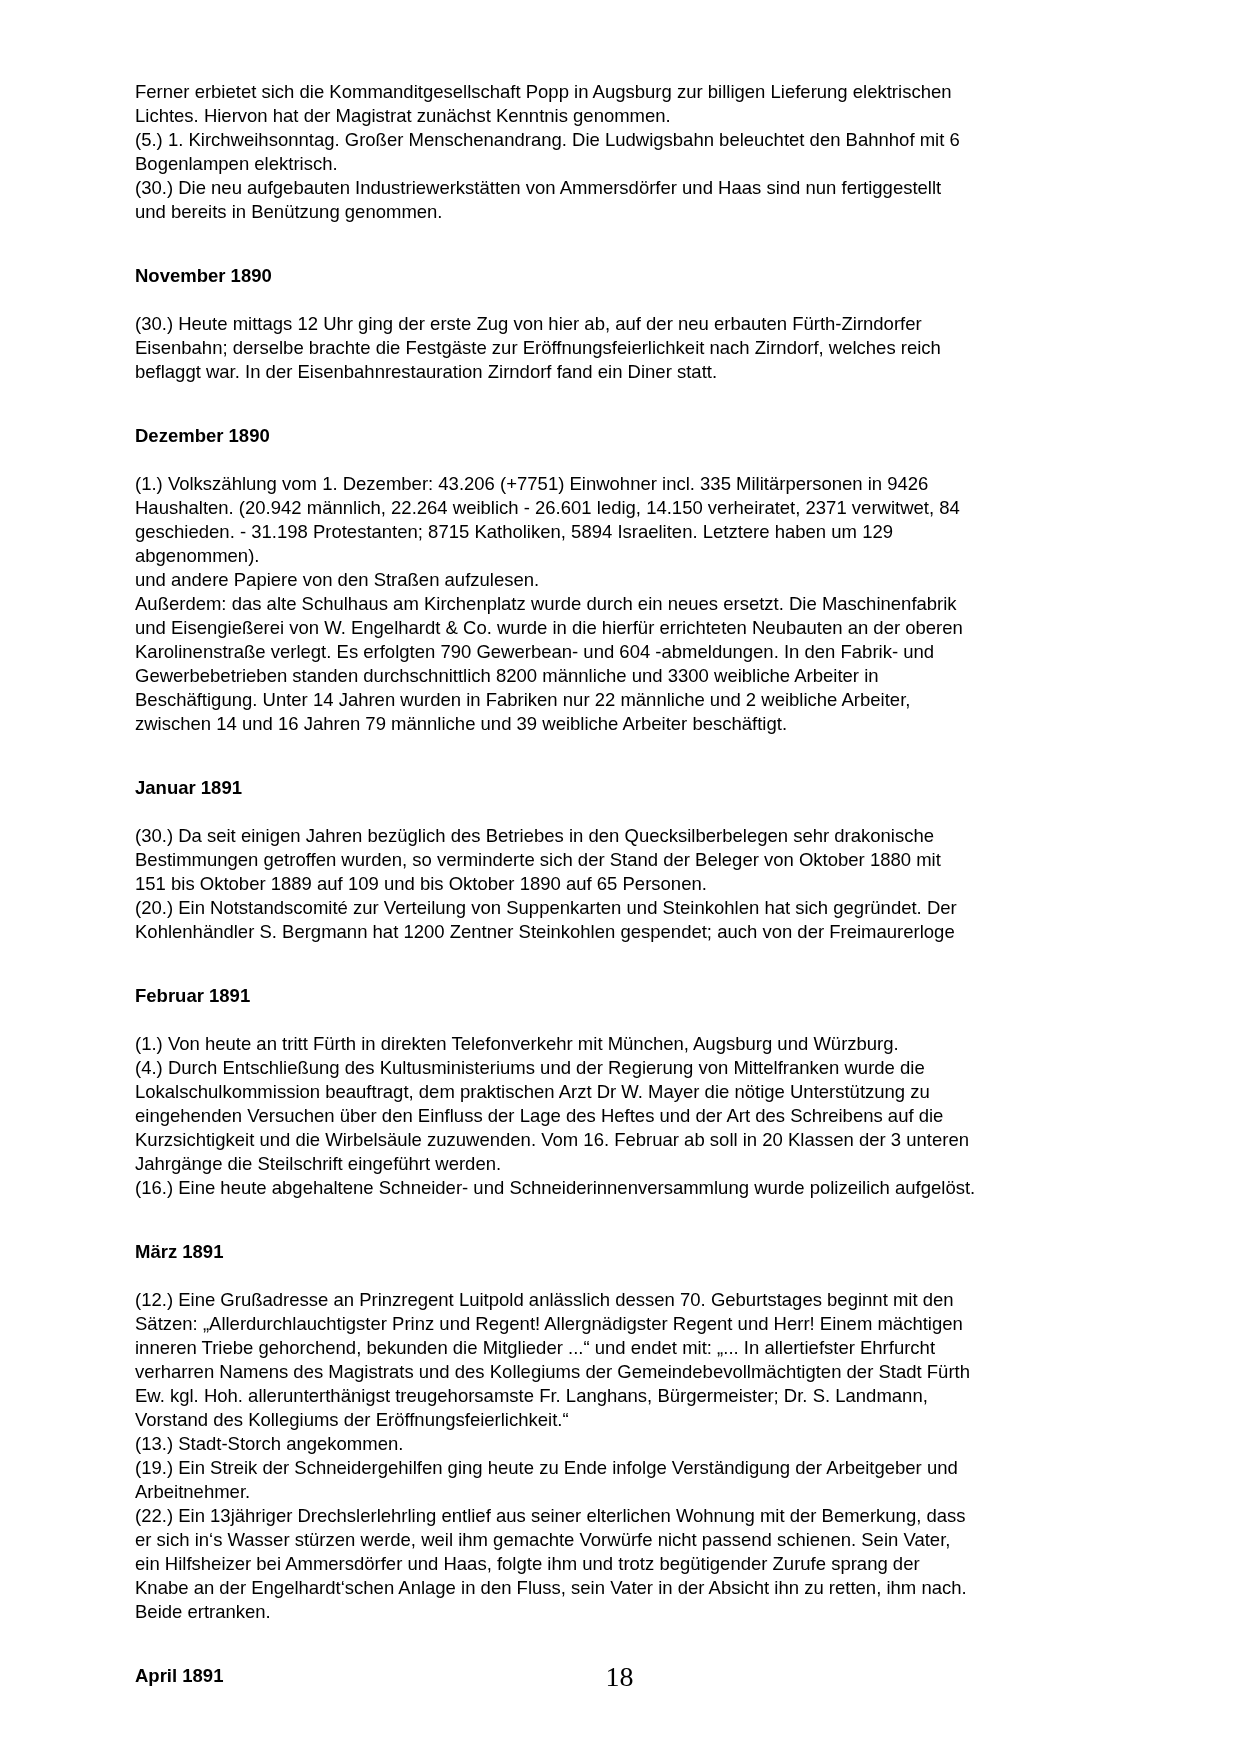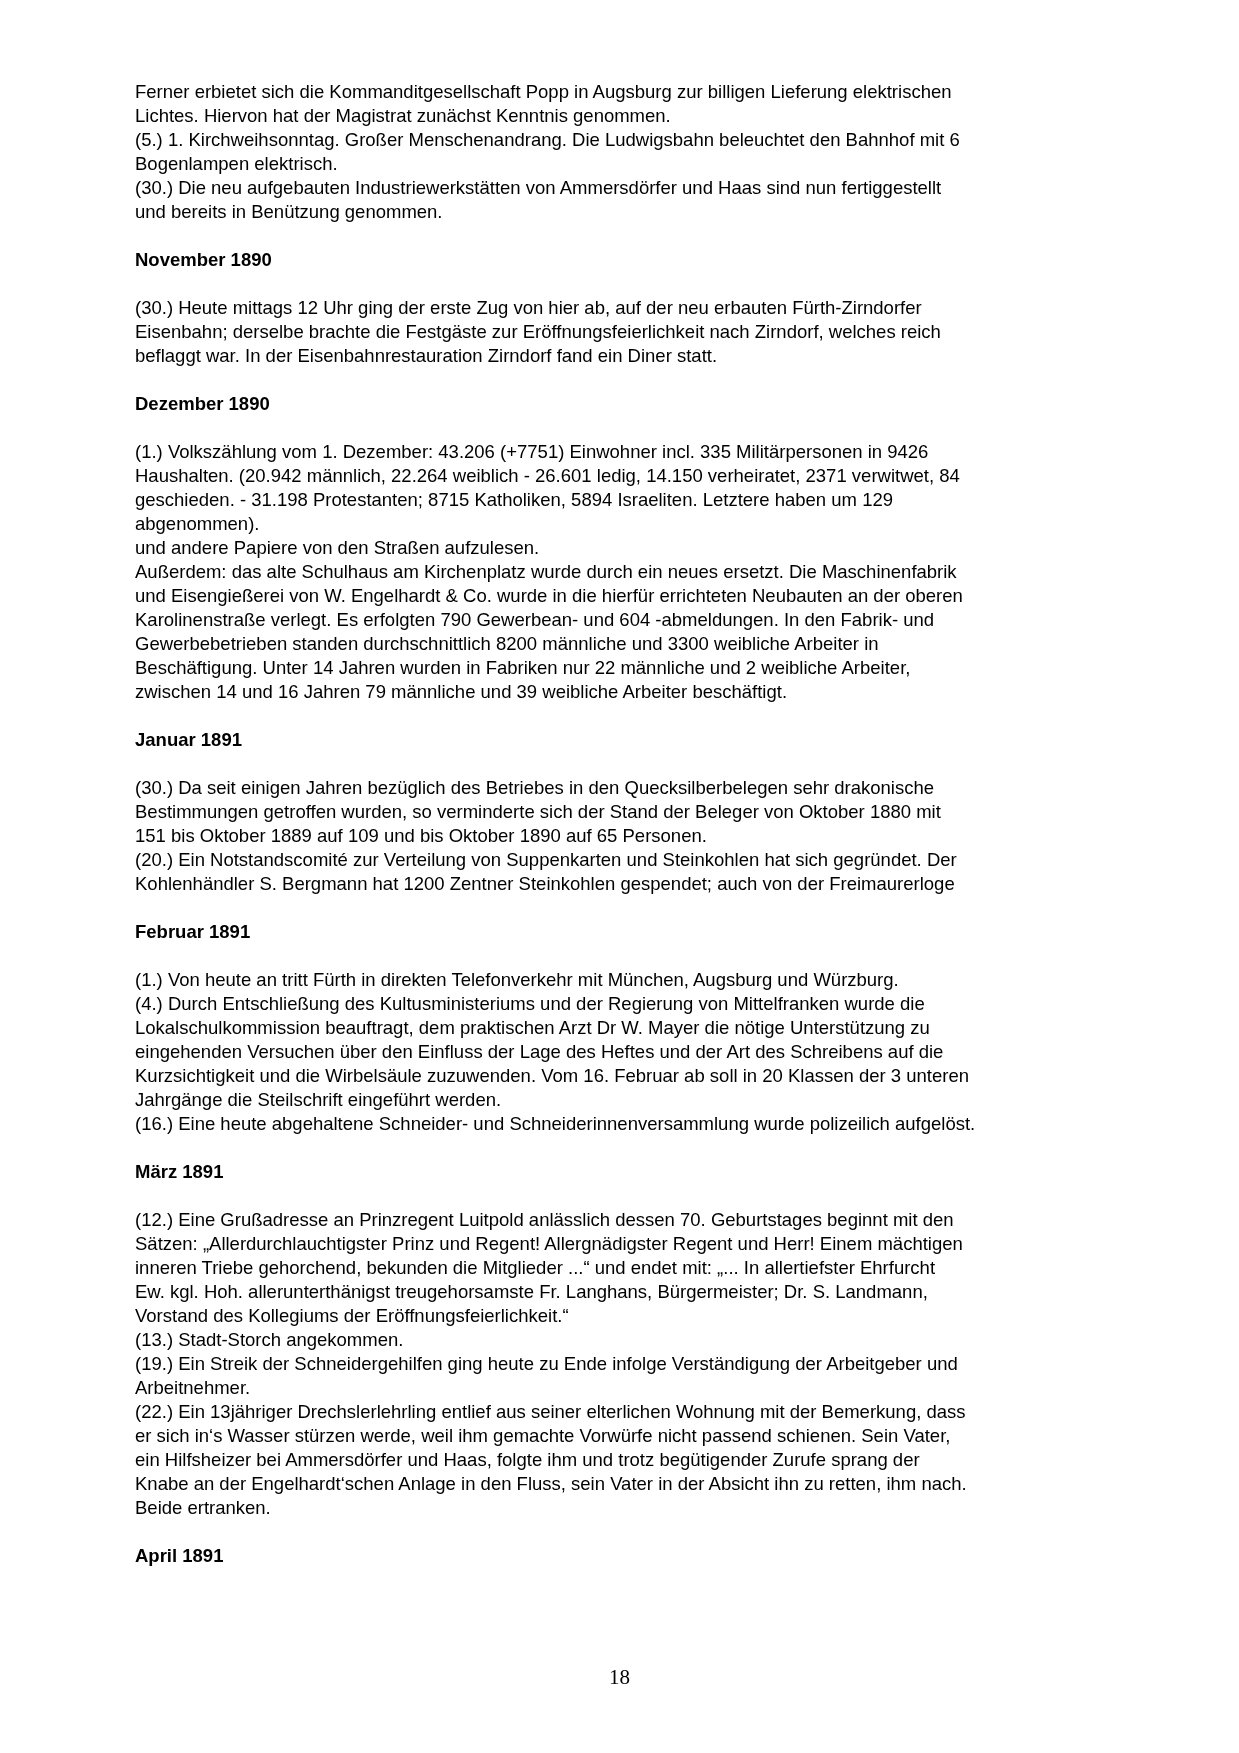--- a/index.html
+++ b/index.html
@@ -24,29 +24,30 @@
     font-size: 18.5px;
     line-height: 24px;
     color: #000000;
   }
   .line {
     height: 24px;
     white-space: nowrap;
   }
   .line.heading {
     font-weight: bold;
+    margin-top: 16px;
   }
   .page-number {
     position: absolute;
     top: 1664px;
     left: 0;
     width: 100%;
     text-align: center;
     font-family: "Liberation Serif", serif;
-    font-size: 21px;
+    font-size: 28px;
     line-height: 26px;
     color: #000000;
   }
 </style>
 </head>
 <body>
 
 <div class="sheet">
   <div class="text-flow" id="text-flow">
       <div class="line">Ferner erbietet sich die Kommanditgesellschaft Popp in Augsburg zur billigen Lieferung elektrischen</div>
@@ -92,20 +93,21 @@
       <div class="line">eingehenden Versuchen über den Einfluss der Lage des Heftes und der Art des Schreibens auf die</div>
       <div class="line">Kurzsichtigkeit und die Wirbelsäule zuzuwenden. Vom 16. Februar ab soll in 20 Klassen der 3 unteren</div>
       <div class="line">Jahrgänge die Steilschrift eingeführt werden.</div>
       <div class="line">(16.) Eine heute abgehaltene Schneider- und Schneiderinnenversammlung wurde polizeilich aufgelöst.</div>
       <div class="line"></div>
       <div class="line heading">März 1891</div>
       <div class="line"></div>
       <div class="line">(12.) Eine Grußadresse an Prinzregent Luitpold anlässlich dessen 70. Geburtstages beginnt mit den</div>
       <div class="line">Sätzen: „Allerdurchlauchtigster Prinz und Regent! Allergnädigster Regent und Herr! Einem mächtigen</div>
       <div class="line">inneren Triebe gehorchend, bekunden die Mitglieder ...“ und endet mit: „... In allertiefster Ehrfurcht</div>
+      <div class="line">verharren Namens des Magistrats und des Kollegiums der Gemeindebevollmächtigten der Stadt Fürth</div>
       <div class="line">Ew. kgl. Hoh. allerunterthänigst treugehorsamste Fr. Langhans, Bürgermeister; Dr. S. Landmann,</div>
       <div class="line">Vorstand des Kollegiums der Eröffnungsfeierlichkeit.“</div>
       <div class="line">(13.) Stadt-Storch angekommen.</div>
       <div class="line">(19.) Ein Streik der Schneidergehilfen ging heute zu Ende infolge Verständigung der Arbeitgeber und</div>
       <div class="line">Arbeitnehmer.</div>
       <div class="line">(22.) Ein 13jähriger Drechslerlehrling entlief aus seiner elterlichen Wohnung mit der Bemerkung, dass</div>
       <div class="line">er sich in‘s Wasser stürzen werde, weil ihm gemachte Vorwürfe nicht passend schienen. Sein Vater,</div>
       <div class="line">ein Hilfsheizer bei Ammersdörfer und Haas, folgte ihm und trotz begütigender Zurufe sprang der</div>
       <div class="line">Knabe an der Engelhardt‘schen Anlage in den Fluss, sein Vater in der Absicht ihn zu retten, ihm nach.</div>
       <div class="line">Beide ertranken.</div>

